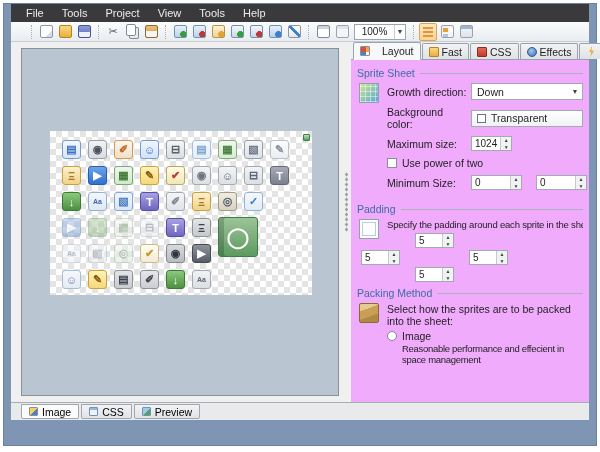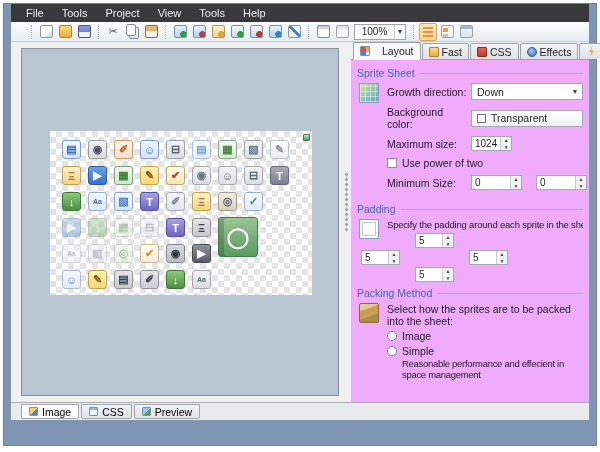--- a/index.html
+++ b/index.html
@@ -385,24 +385,20 @@
               <span class="rule"></span>
             </div>
           <div class="secbody">
             <div class="secicon icon-box"></div>
             <div class="fields">
               <div style="line-height:12px;">Select how the sprites are to be packed into the sheet:</div>
               <div class="radio-row">
                 <span class="radio"></span>
                 <span>Image</span>
               </div>
-              <div class="radio-row">
-                <span class="radio"></span>
-                <span>Simple</span>
-              </div>
               <div class="rdesc">Reasonable performance and effecient in space management</div>
 
             </div>
           </div>
         </div>
       </div>
     </div>
 
     <div class="btabs">
       <div class="btab sel">

